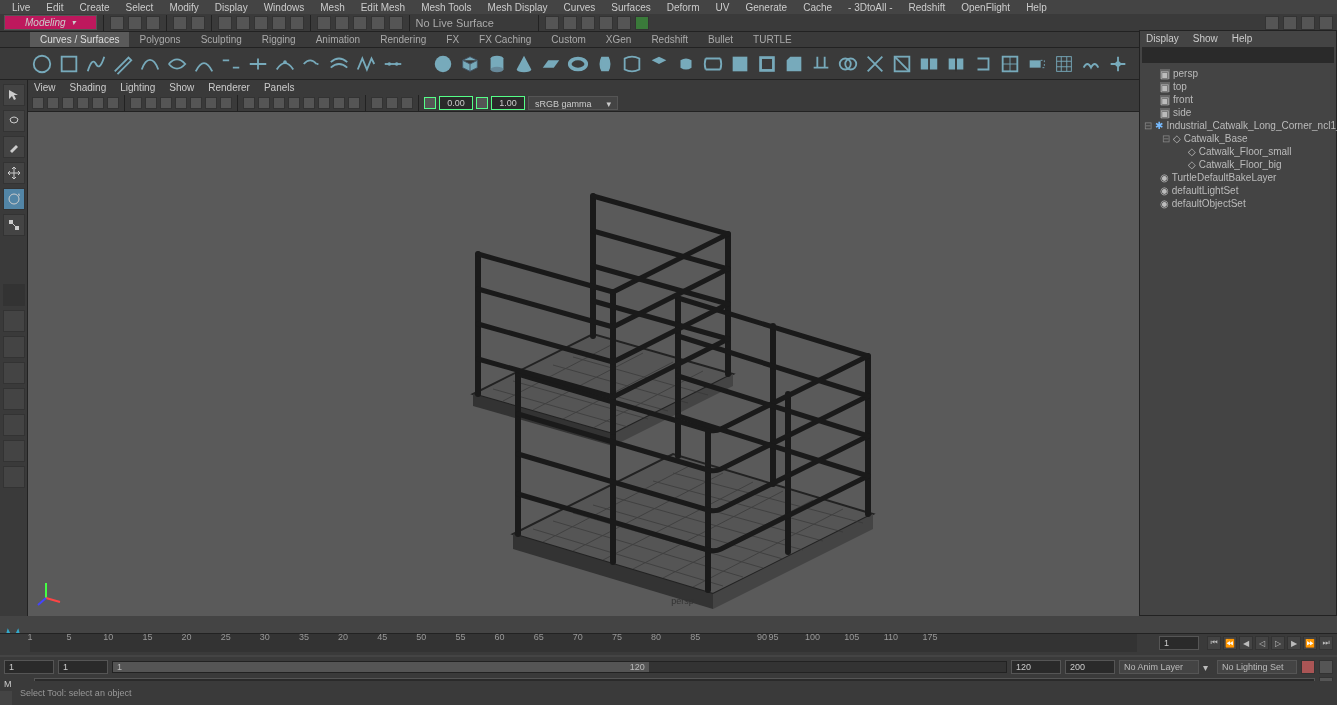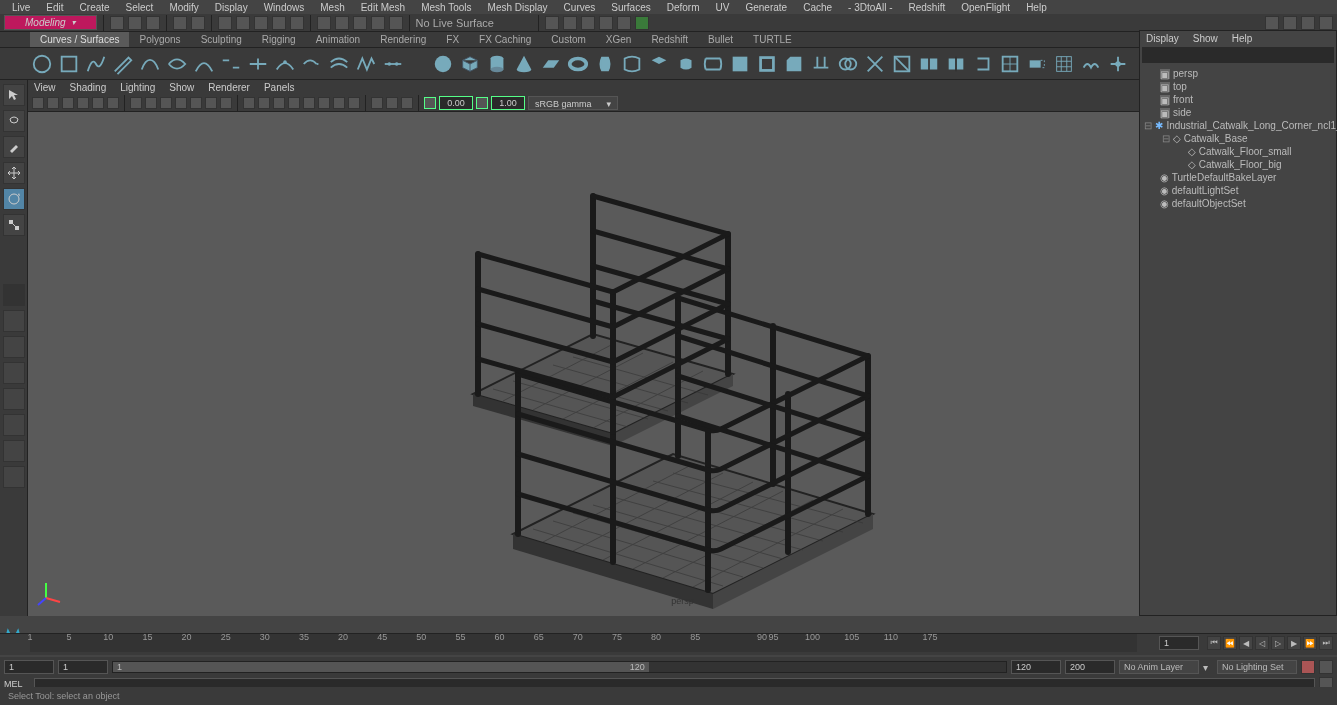--- a/index.html
+++ b/index.html
@@ -58,21 +58,21 @@
 .range-slider { flex: 1; height: 12px; background: #333; border: 1px solid #222; position: relative; }
 .range-slider-handle { position: absolute; left: 0; width: 60%; height: 100%; background: #555; }
 .anim-dropdown { width: 80px; height: 14px; background: #444; border: 1px solid #555; font-size: 9px; padding: 2px 4px; display: flex; align-items: center; }
 .play-controls { display: flex; gap: 2px; margin-left: 4px; }
 .play-btn { width: 14px; height: 14px; background: #444; border: 1px solid #333; display: flex; align-items: center; justify-content: center; font-size: 8px; }
 
 .cmd-line { position: absolute; bottom: 14px; left: 0; right: 0; height: 14px; background: #3a3a3a; display: flex; align-items: center; padding: 0 4px; gap: 4px; }
 .cmd-label { color: #ccc; font-size: 9px; width: 26px; }
 .cmd-input { flex: 1; height: 12px; background: #2a2a2a; border: 1px solid #555; }
 
-.status-bar { position: absolute; bottom: 0; left: 0; right: 0; height: 18px; background: #3a3a3a; display: flex; align-items: center; padding: 0 8px; color: #999; font-size: 9px; }
+.status-bar { position: absolute; bottom: 0; left: 12px; right: 0; height: 24px; background: #3a3a3a; display: flex; align-items: center; padding: 0 8px; color: #999; font-size: 9px; }
 
 .maya-logo { position: absolute; bottom: 56px; left: 2px; width: 22px; height: 22px; }
 
 .right-icons { position: absolute; top: 16px; right: 4px; display: flex; gap: 4px; }
 .right-icons .tool-icon { width: 14px; height: 14px; }
 
 .catwalk-svg { position: absolute; top: 50%; left: 50%; transform: translate(-50%, -50%); }
 </style>
 </head>
 <body>

